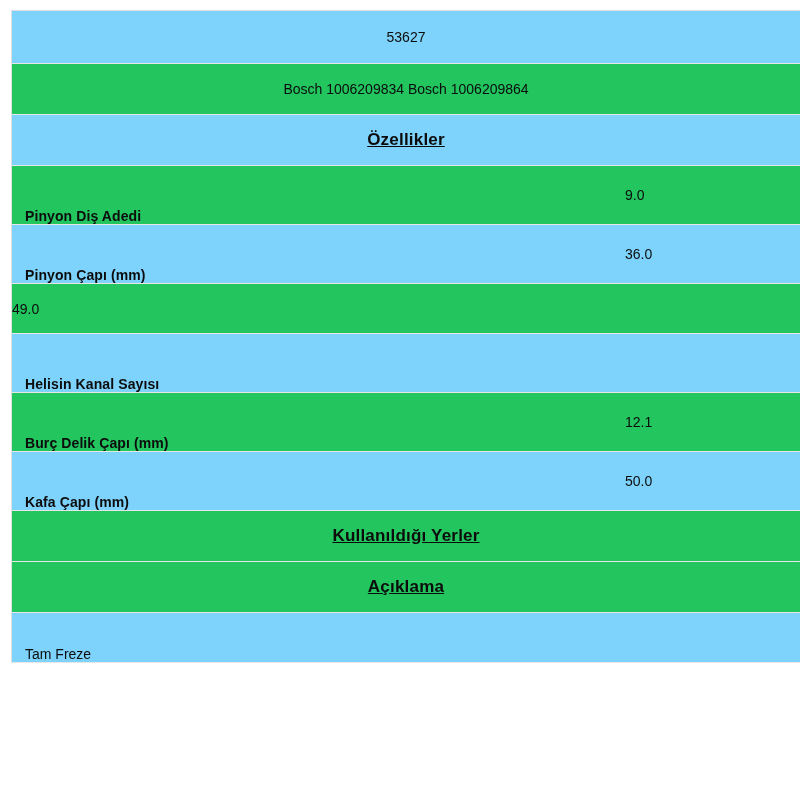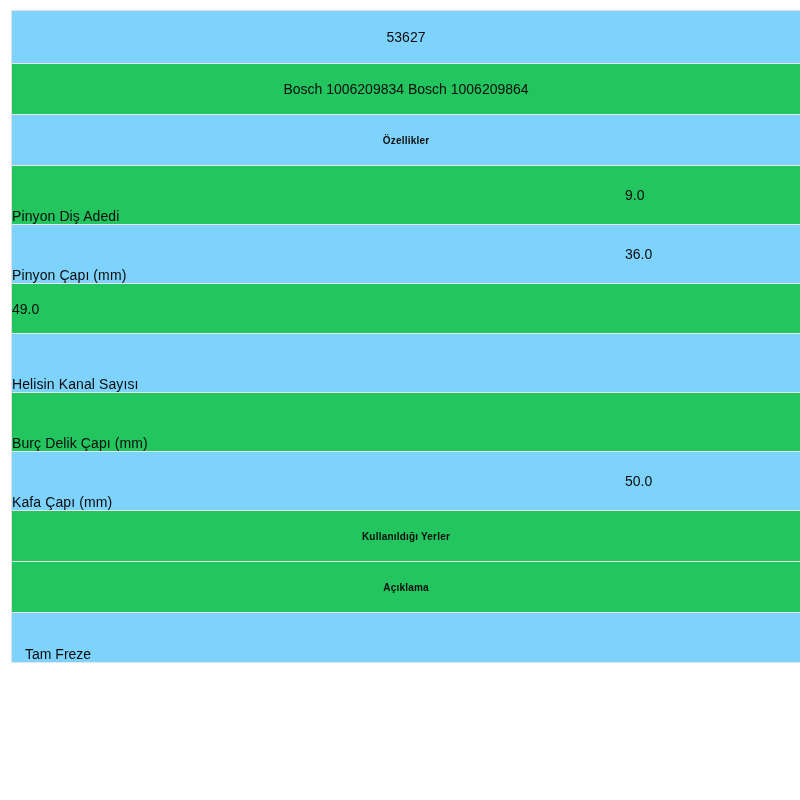--- a/index.html
+++ b/index.html
@@ -26,32 +26,33 @@
     box-sizing: border-box;
   }
   .row.stripe { background: #22c55e; }
   .row.center {
     display: flex;
     align-items: center;
     justify-content: center;
     text-align: center;
     min-height: 51px;
   }
-  .row.title-row { font-weight: bold; font-size: 10px; letter-spacing: 0.2px; }
+  .row.title-row { font-weight: bold; font-size: 17px; letter-spacing: 0.2px; text-decoration: underline; }
   .row.code-row { min-height: 53px; }
   .row.oem-row  { min-height: 51px; }
   .spec-row {
     display: flex;
     align-items: center;
     min-height: 50px;
   }
   .spec-label {
     box-sizing: border-box;
     flex: 0 0 613px;
-    font-weight: normal;
+    padding-left: 13px;
+    font-weight: bold;
     letter-spacing: 0.1px;
     margin-top: 42px;
   }
   .spec-value { flex: 1 1 auto; }
   .list-row {
     padding: 12px 0 12px 13px;
   }
   .list-item {
     line-height: 26px;
   }
@@ -92,20 +93,21 @@
   <div class="row stripe spec-row">
     <div class="spec-value">49.0</div>
   </div>
 
   <div class="row spec-row">
     <div class="spec-label">Helisin Kanal Sayısı</div>
   </div>
 
   <div class="row stripe spec-row">
     <div class="spec-label">Burç Delik Çapı (mm)</div>
+    <div class="spec-value">12.1</div>
   </div>
 
   <div class="row spec-row">
     <div class="spec-label">Kafa Çapı (mm)</div>
     <div class="spec-value">50.0</div>
   </div>
 
   <div class="row center title-row stripe">
     <span>Kullanıldığı Yerler</span>
   </div>

